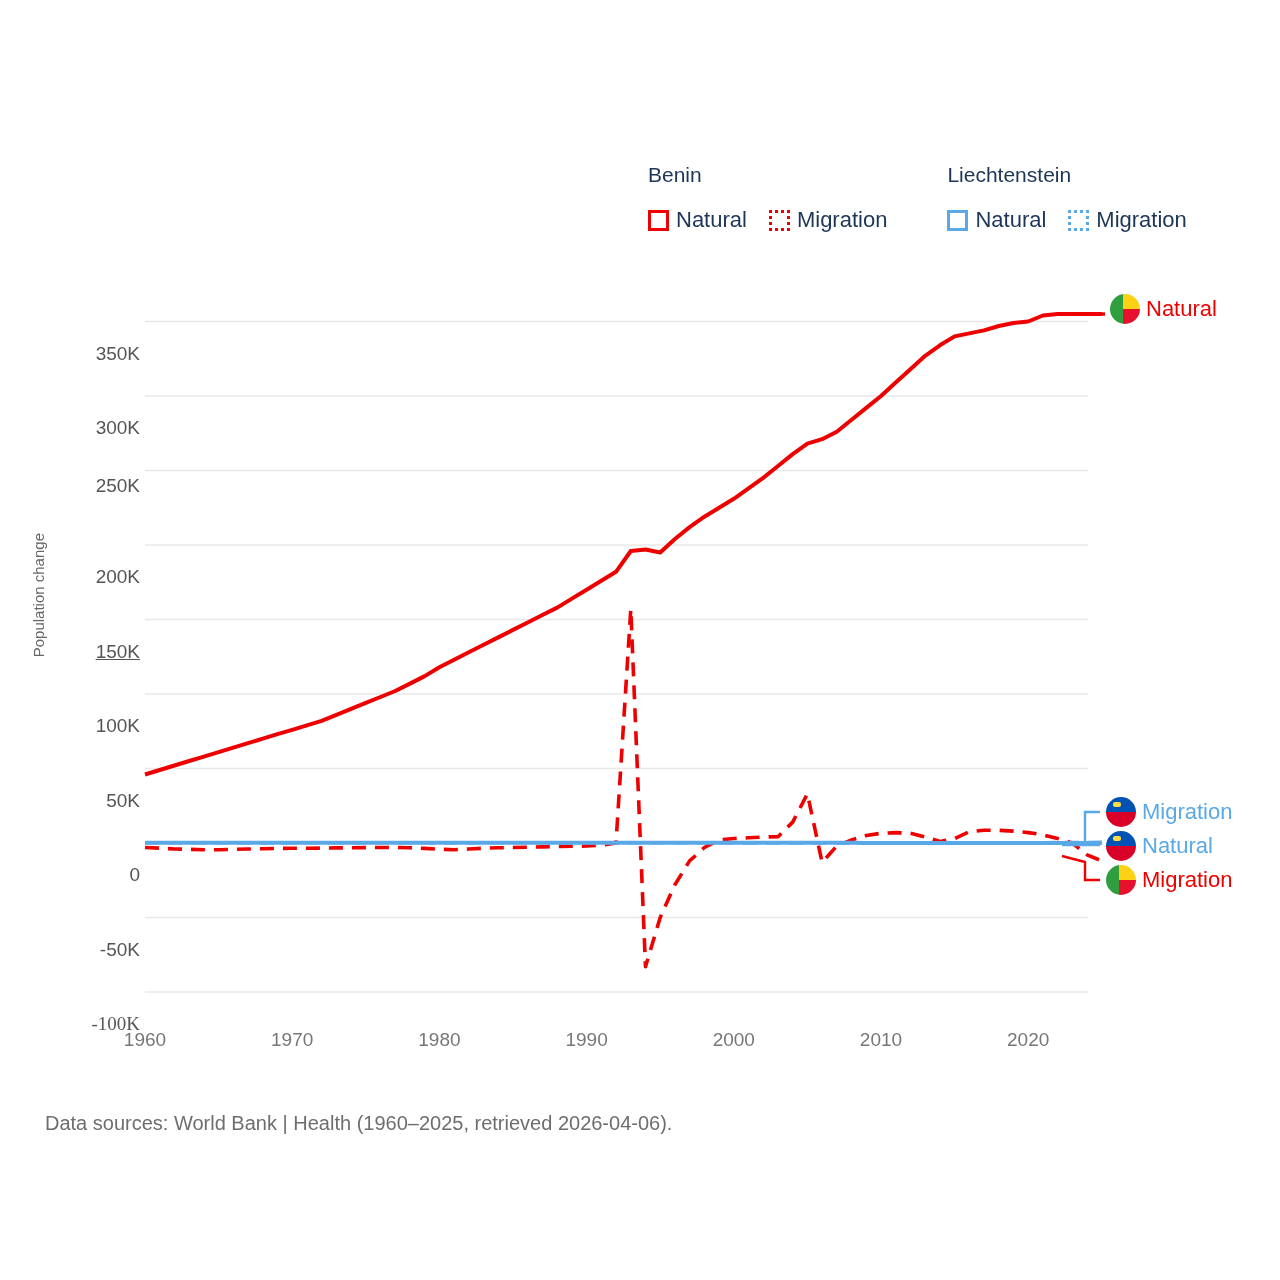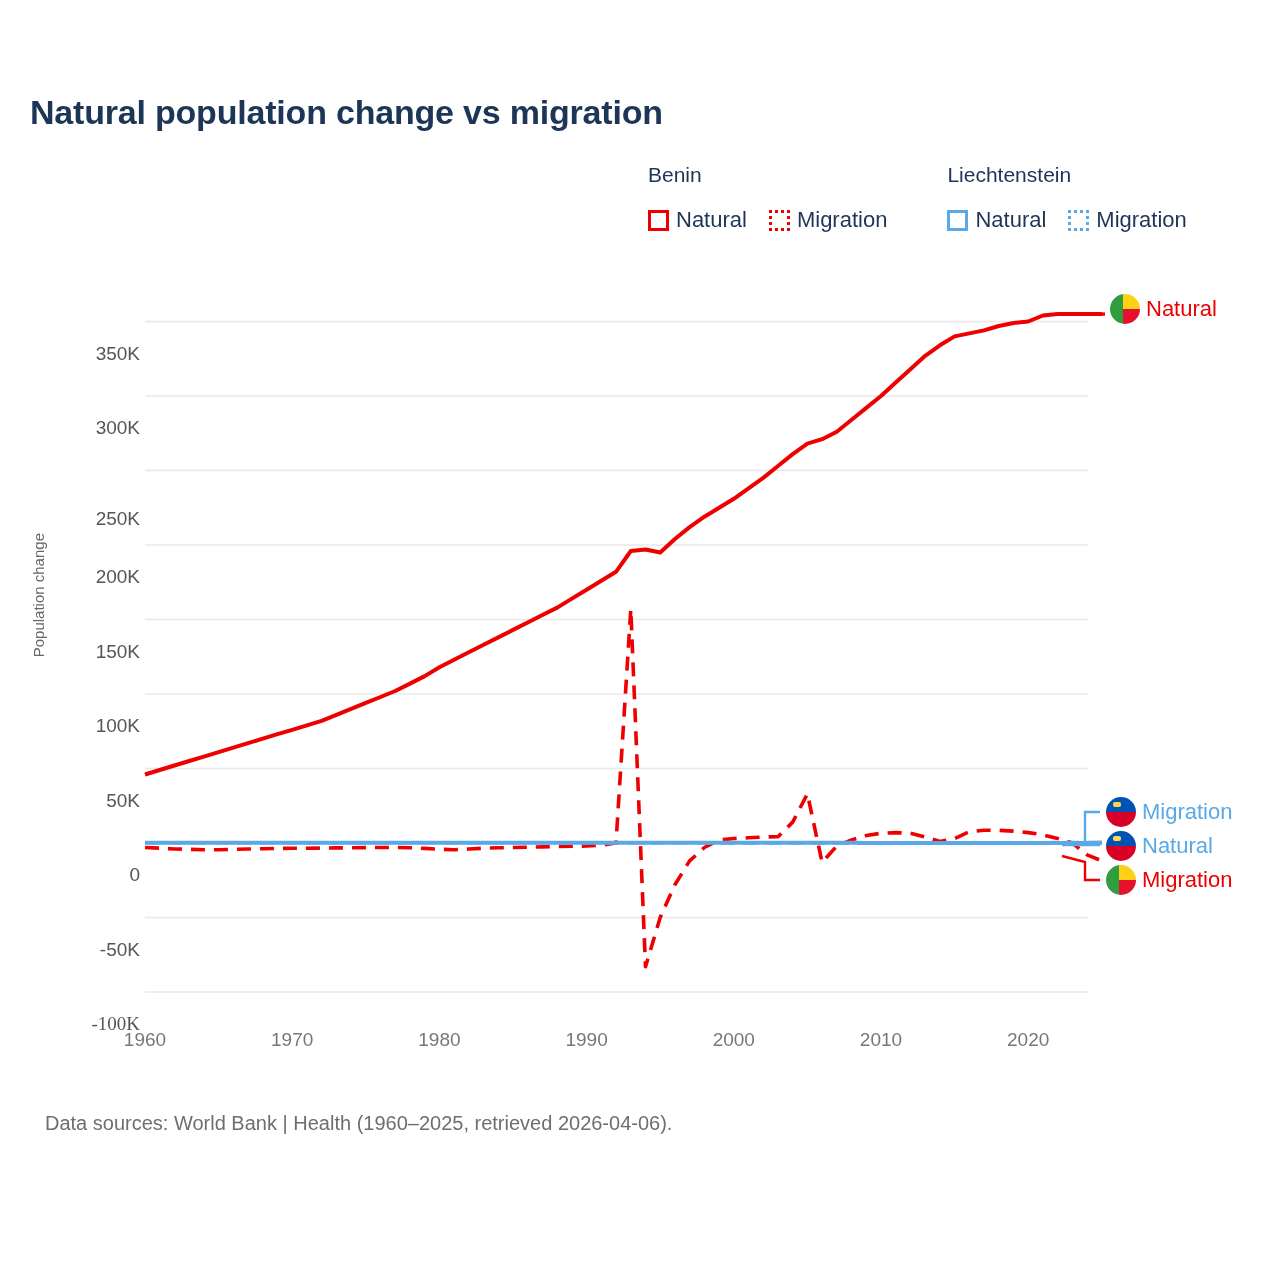--- a/index.html
+++ b/index.html
@@ -73,21 +73,20 @@
   .footer.l1{top:1112px;}
   .footer.l2{top:1152px;}
 
   svg{position:absolute;left:0;top:0;width:1280px;height:1280px;}
 </style>
 </head>
 <body>
 
 <div id="chart-root">
 
-  <div class="title">Natural population change vs migration</div>
 
   <div class="legend">
 
     <div class="legend-group">
       <div class="legend-country">Benin</div>
       <div class="legend-items">
         <div class="legend-item">
           <span class="swatch sw-solid-red"></span>
           <span class="legend-label">Natural</span>
         </div>
@@ -138,27 +137,27 @@
   <div class="ylabel">Population change</div>
 
   <div id="yticks">
       <div class="ytick-wrap" style="top: 0px;">
         <div class="ytick" style="top: 321.5px;">350K</div>
       </div>
       <div class="ytick-wrap" style="top: 0px;">
         <div class="ytick" style="top: 396px;">300K</div>
       </div>
       <div class="ytick-wrap" style="top: 0px;">
-        <div class="ytick" style="top: 487px;">250K</div>
+        <div class="ytick" style="top: 454px;">250K</div>
       </div>
       <div class="ytick-wrap" style="top: 0px;">
         <div class="ytick" style="top: 545px;">200K</div>
       </div>
       <div class="ytick-wrap" style="top: 0px;">
-        <div class="ytick" style="top: 619.5px;">150K</div>
+        <div class="ytick" style="top: 619.5px; text-decoration: underline;">150K</div>
       </div>
       <div class="ytick-wrap" style="top: 0px;">
         <div class="ytick" style="top: 694px;">100K</div>
       </div>
       <div class="ytick-wrap" style="top: 0px;">
         <div class="ytick" style="top: 768.5px;">50K</div>
       </div>
       <div class="ytick-wrap" style="top: 0px;">
         <div class="ytick" style="top: 843px;">0</div>
       </div>

